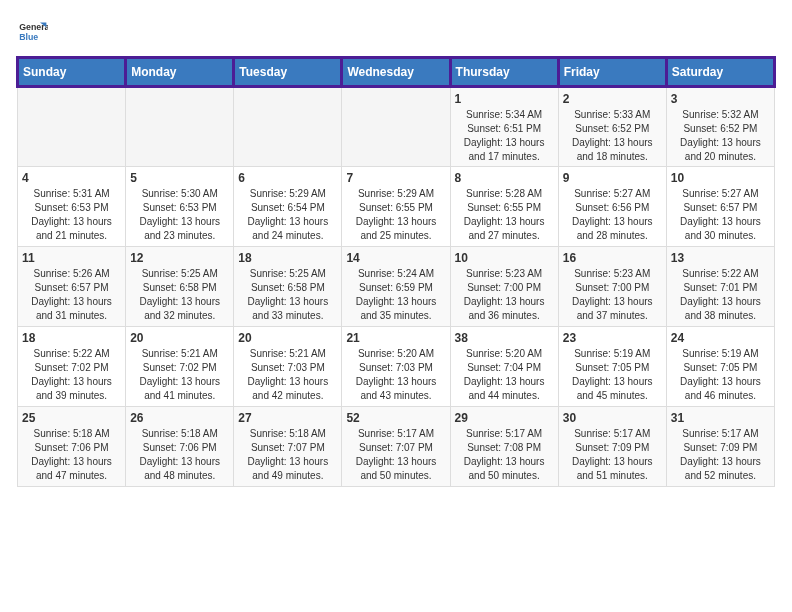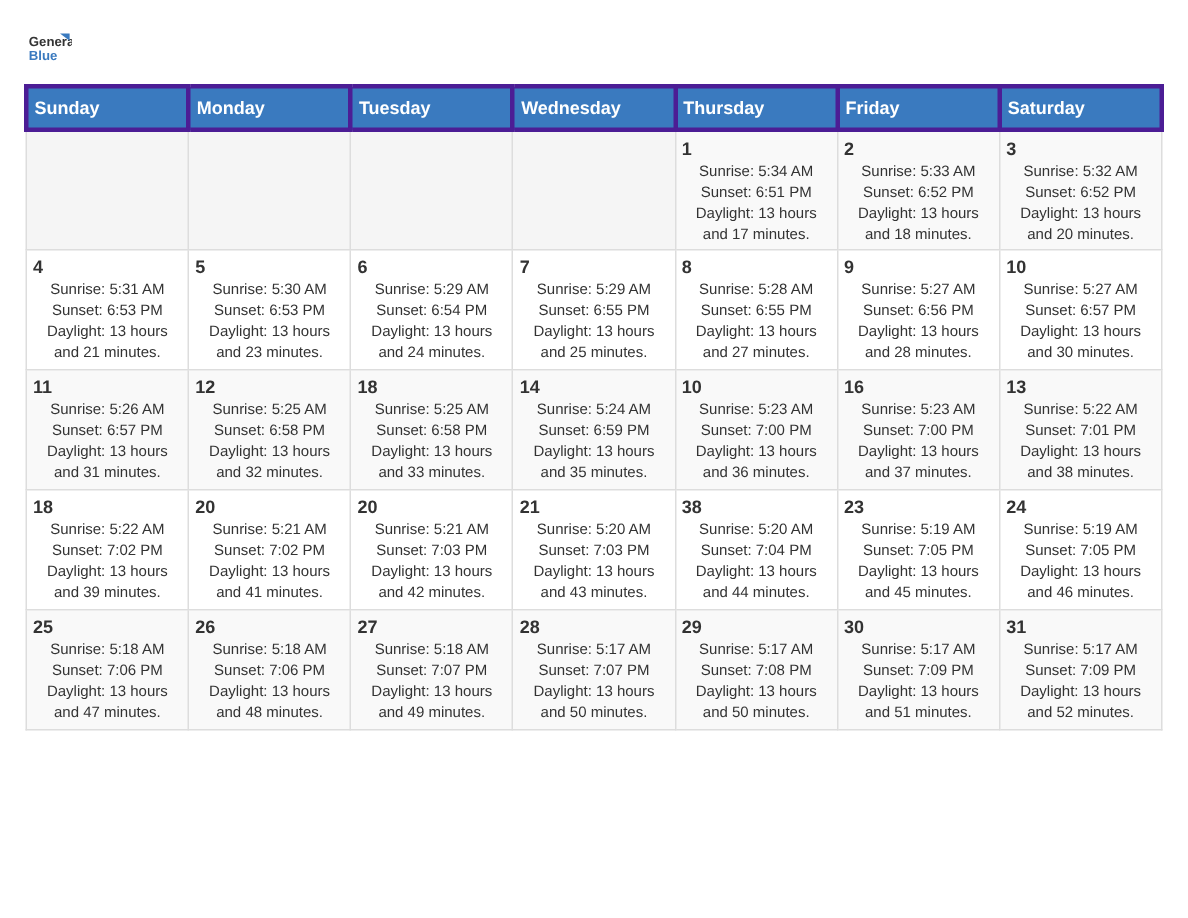--- a/index.html
+++ b/index.html
@@ -227,21 +227,21 @@
         </td>
         <td>
           <span class="day-num">26</span>
           <div class="day-info">Sunrise: 5:18 AM<br>Sunset: 7:06 PM<br>Daylight: 13 hours and 48 minutes.</div>
         </td>
         <td>
           <span class="day-num">27</span>
           <div class="day-info">Sunrise: 5:18 AM<br>Sunset: 7:07 PM<br>Daylight: 13 hours and 49 minutes.</div>
         </td>
         <td>
-          <span class="day-num">28</span>
+          <span class="day-num">52</span>
           <div class="day-info">Sunrise: 5:17 AM<br>Sunset: 7:07 PM<br>Daylight: 13 hours and 50 minutes.</div>
         </td>
         <td>
           <span class="day-num">29</span>
           <div class="day-info">Sunrise: 5:17 AM<br>Sunset: 7:08 PM<br>Daylight: 13 hours and 50 minutes.</div>
         </td>
         <td>
           <span class="day-num">30</span>
           <div class="day-info">Sunrise: 5:17 AM<br>Sunset: 7:09 PM<br>Daylight: 13 hours and 51 minutes.</div>
         </td>

